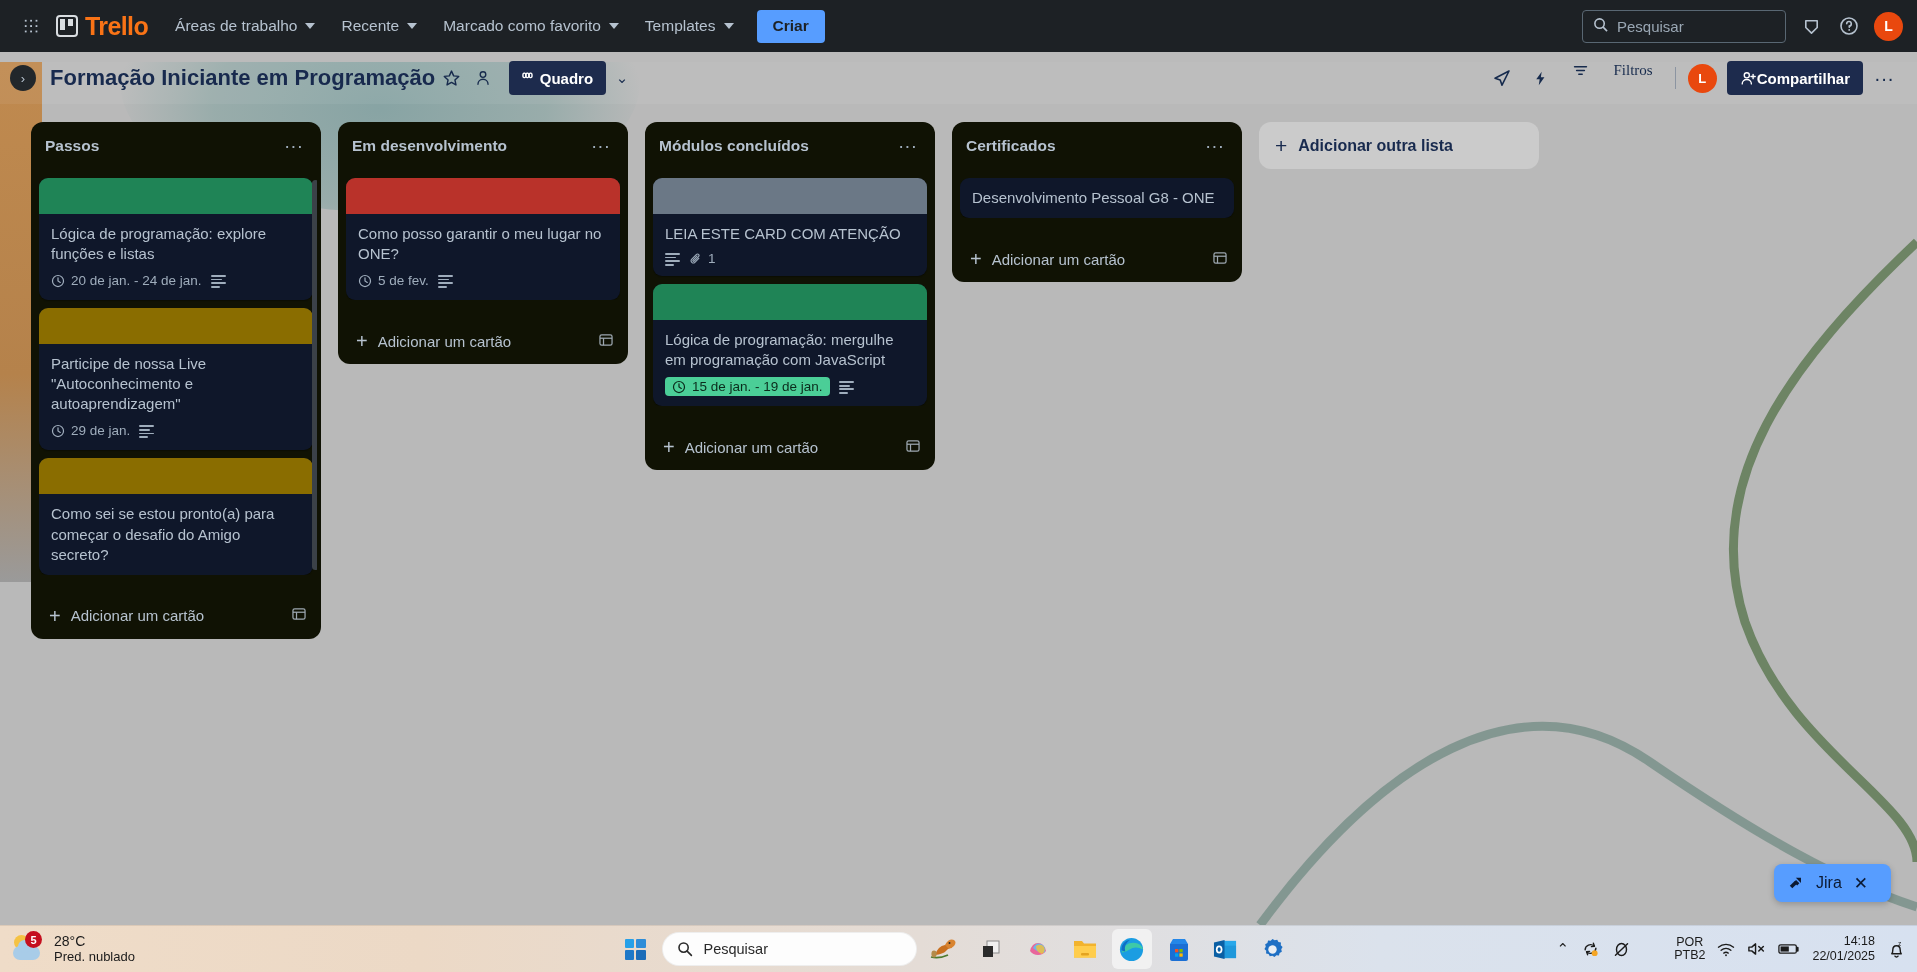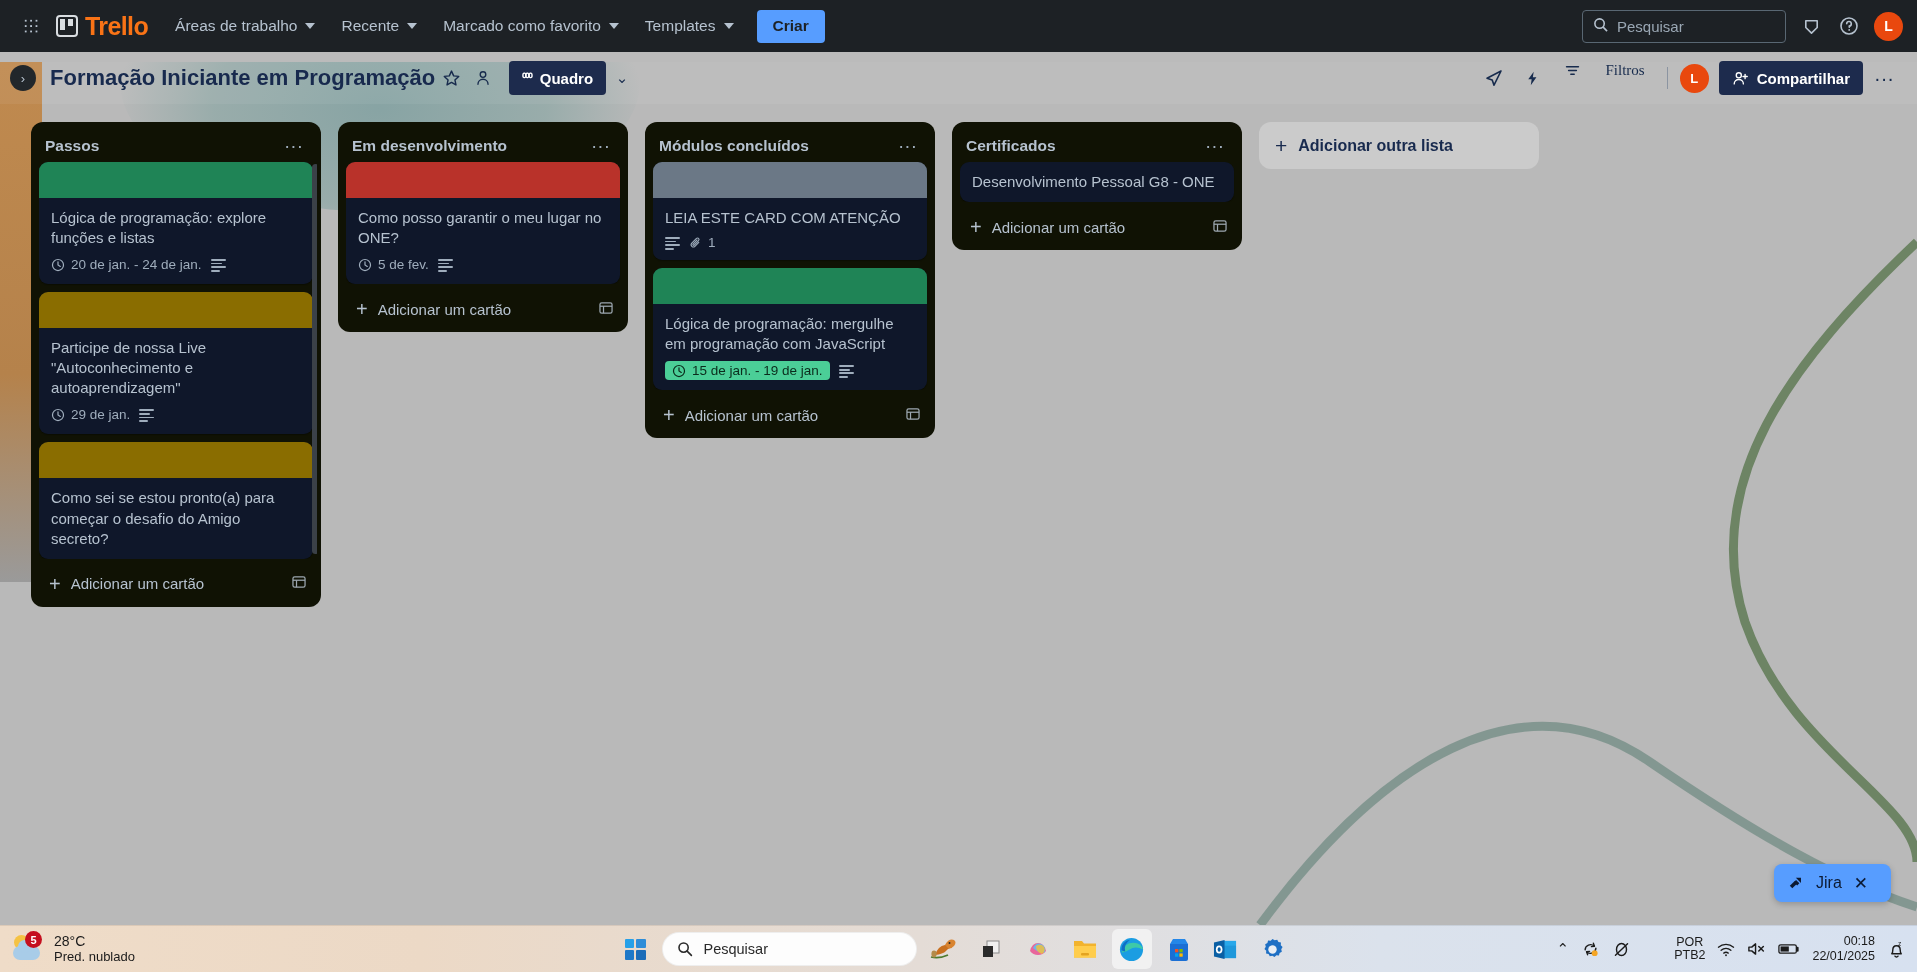--- a/index.html
+++ b/index.html
@@ -109,35 +109,36 @@
     color:#172b4d; font-size:15px; cursor:pointer;font-family:Liberation Serif, serif;
   }
   .divider-v { width:1px; height:22px; background:#8b94a1; margin:0 6px; }
   .member-av {
     width:29px;height:29px;border-radius:50%;background:#e9480e;color:#fff;
     font-size:13px;font-weight:700;display:flex;align-items:center;justify-content:center;cursor:pointer;
     position:relative;
   }
   .share-btn {
     height:34px;padding:0 13px;border-radius:4px;background:#1d2b4d;color:#fff;
-    display:flex;align-items:center;gap:8px;font-size:15px;font-weight:700;cursor:pointer;margin-left:4px;
+    display:flex;align-items:center;font-size:15px;font-weight:700;cursor:pointer;margin-left:4px;
   }
   .more-btn { width:30px;height:30px;display:flex;align-items:center;justify-content:center;color:#172b4d;font-size:20px;cursor:pointer;border-radius:4px; }
 
   
   .canvas {
     position:absolute; left:0; top:104px; right:0; bottom:47px;
     display:flex; align-items:flex-start; gap:17px;
     padding: 18px 18px 0 31px;
     z-index:10;
   }
   .list {
     width:290px; flex:none; background:#101204; border-radius:12px;
     padding:8px 4px 8px 8px; display:flex; flex-direction:column;
     max-height: 100%;
+    gap: 16px;
   }
   .list-header {
     display:flex; align-items:center; padding:7px 8px 7px 6px;
   }
   .list-title { font-size:15.5px; font-weight:700; color:#b6c2cf; flex:1; }
   .list-dots { color:#9fadbc; font-size:19px; padding:0 6px; cursor:pointer; line-height:10px; }
   .cards { display:flex; flex-direction:column; gap:8px; overflow:hidden; padding-right:4px; position:relative; }
   .card {
     background:#0f172a; border-radius:9px; overflow:hidden; cursor:pointer;
     box-shadow:0 1px 1px rgba(0,0,0,.3);
@@ -682,21 +683,21 @@
         </svg>
       </span>
       <span class="tray-ic">
         <svg width="22" height="14" viewBox="0 0 24 14" fill="none" stroke="#1b1b1b" stroke-width="1.4">
           <rect x="1" y="2.4" width="19" height="9.2" rx="2"></rect>
             <rect x="2.8" y="4.2" width="9" height="5.6" fill="#1b1b1b" stroke="none"></rect>
             <path d="M21.4 5.6 v3.4" stroke-linecap="round" stroke-width="2.2"></path>
         </svg>
       </span>
       <span class="tray-clock">
-        <span style="display:block">00:18</span>
+        <span style="display:block">14:18</span>
         <span style="display:block">22/01/2025</span>
       </span>
       <span class="tray-ic">
         <svg width="19" height="19" viewBox="0 0 20 20" fill="none" stroke="#1b1b1b" stroke-width="1.5" stroke-linejoin="round">
           <path d="M5 14.4 c1-.9 1.1-2.2 1.1-3.8 0-2.6 1.3-4.5 3.9-4.5 s3.9 1.9 3.9 4.5c0 1.6.1 2.9 1.1 3.8z"></path>
           <path d="M8.4 17 a1.9 1.9 0 0 0 3.2 0" stroke-linecap="round"></path>
           <text x="11.6" y="6.6" font-size="7" fill="#1b1b1b" stroke="none" font-family="Liberation Sans, sans-serif">z</text>
         </svg>
       </span>
     </div>

